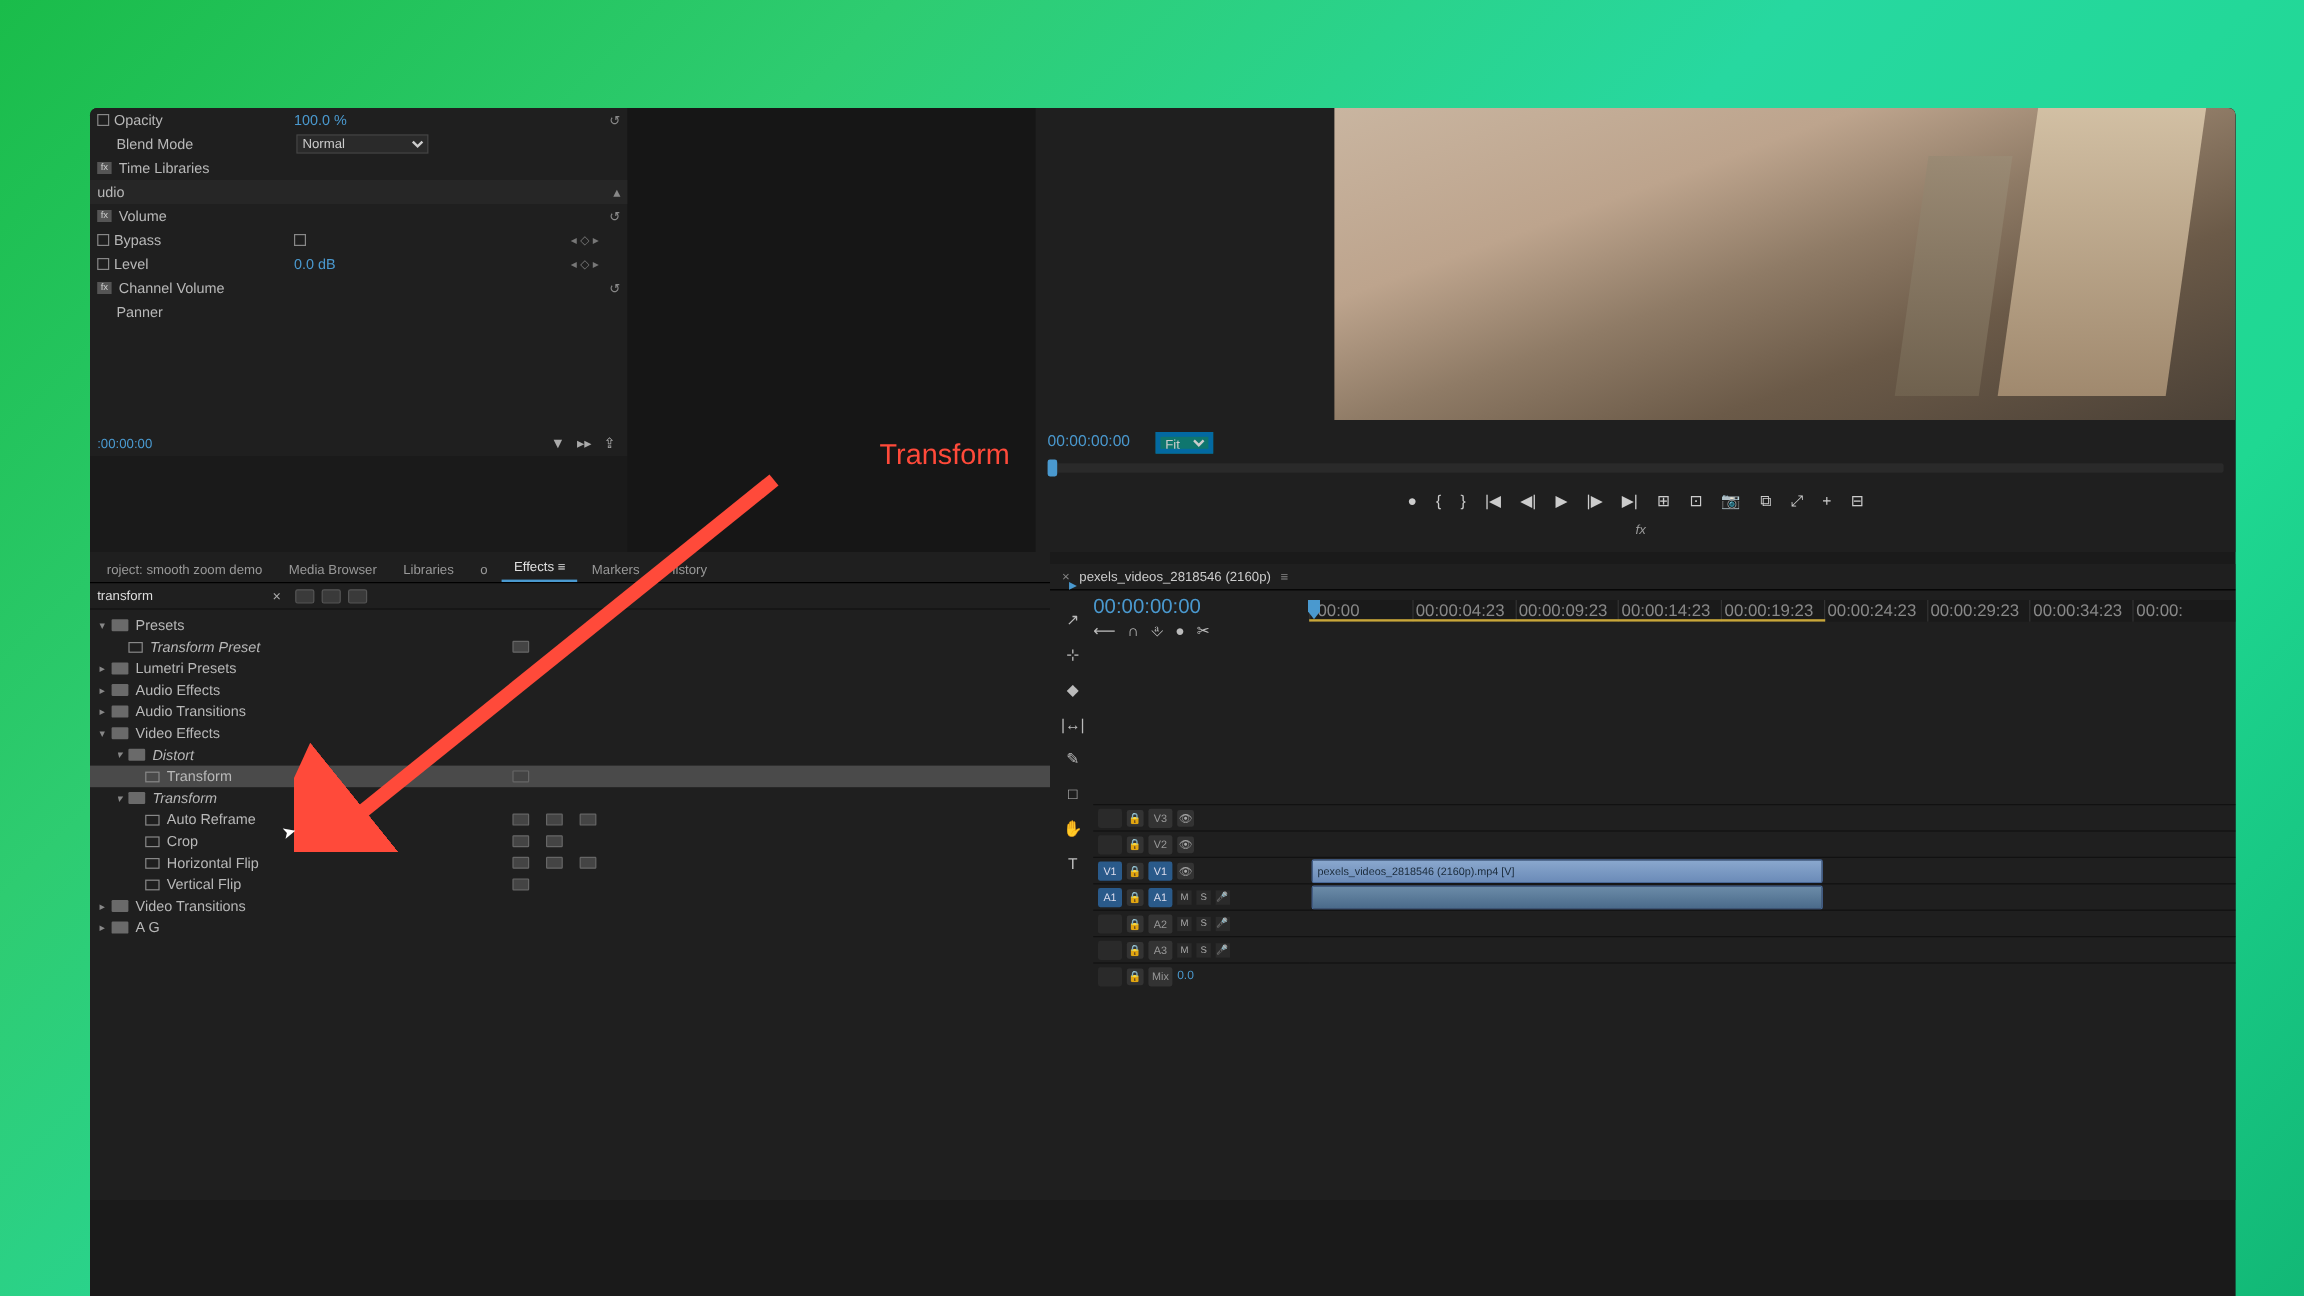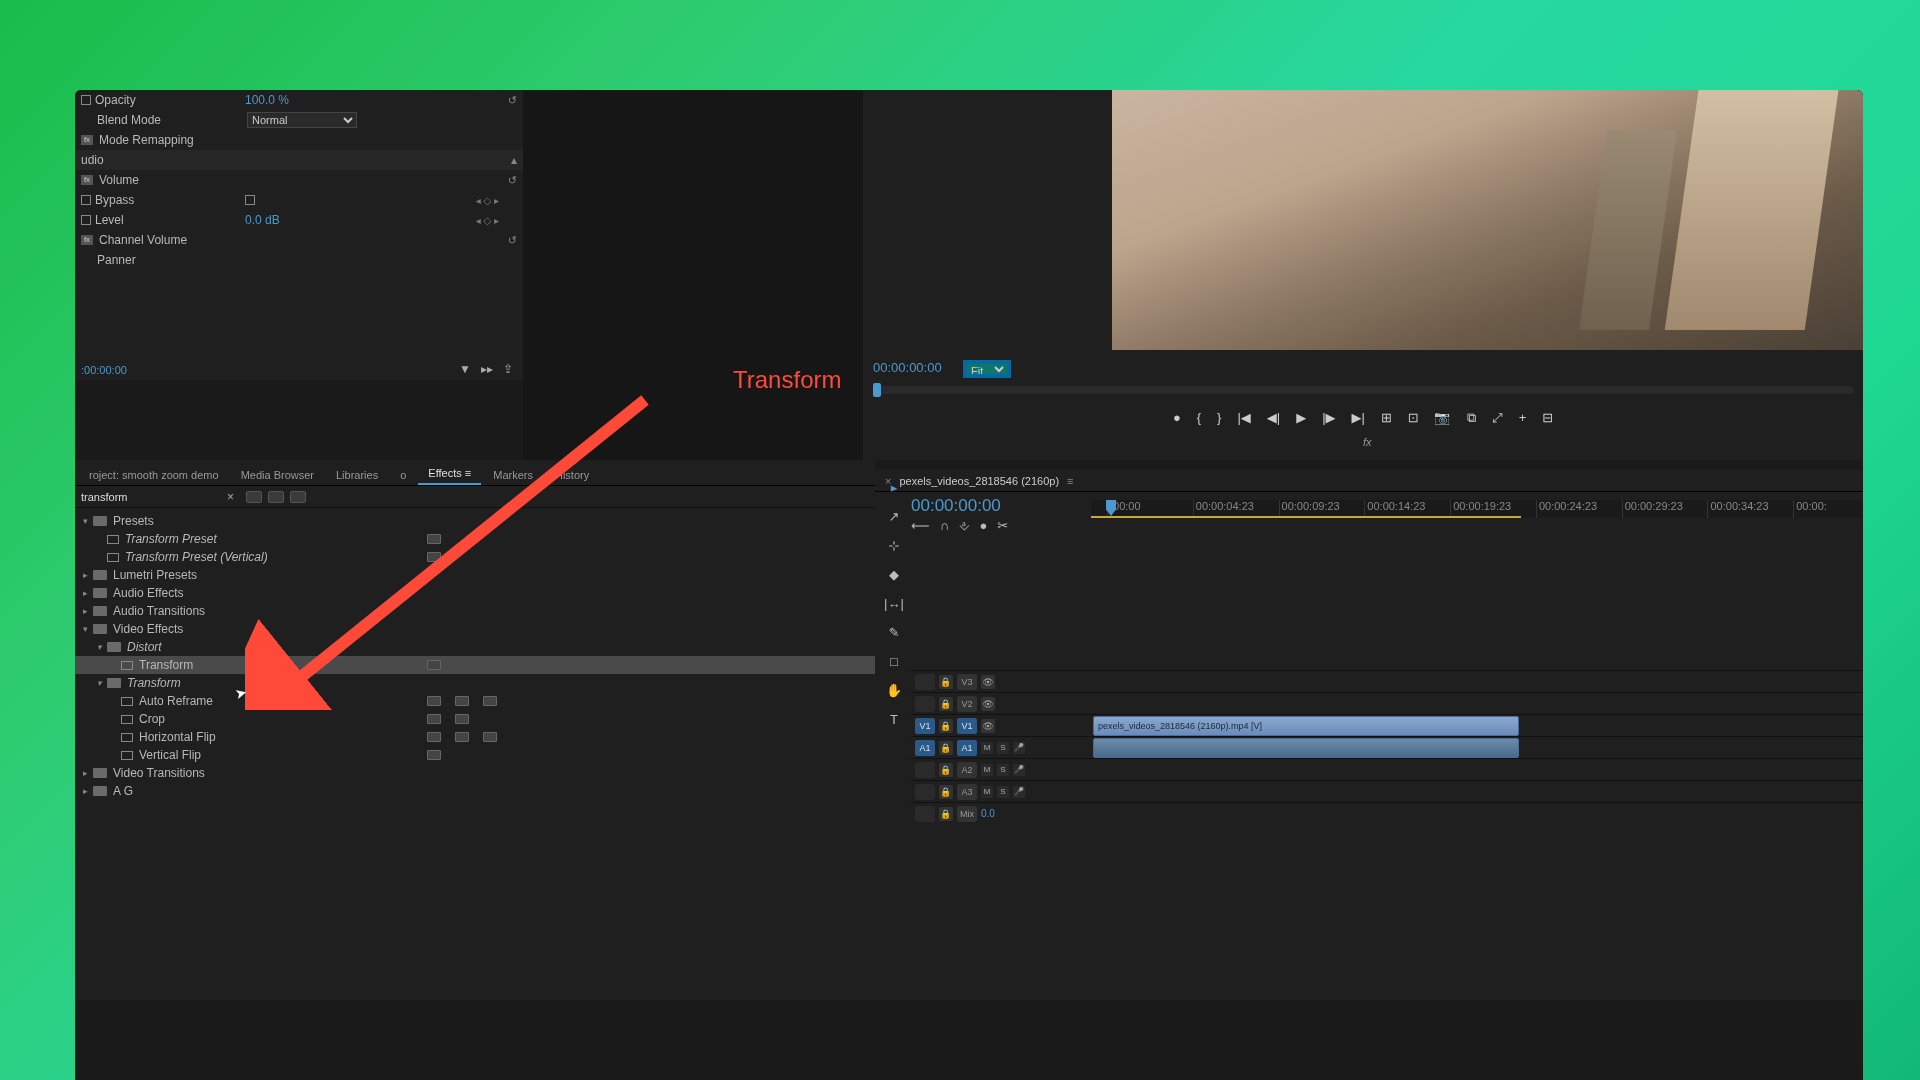--- a/index.html
+++ b/index.html
@@ -57,21 +57,21 @@
 .badges { position:absolute; left:352px; display:flex; gap:14px; }
 .badges span { width:14px; height:10px; background:#444; border:1px solid #666; border-radius:1px; }
 
 .tl { left:800px; top:380px; width:988px; height:530px; font-size:11px; color:#b8b8b8; }
 .tl-head { display:flex; align-items:center; height:22px; padding:0 10px; gap:8px; border-bottom:1px solid #000; }
 .seq-tab { color:#ccc; }
 .tl-tc { color:#4a99cf; font-size:17px; padding:4px 0 2px 36px; }
 .tl-tools { position:absolute; left:36px; top:48px; display:flex; gap:10px; color:#bbb; font-size:13px; }
 .tl-tools span { cursor:pointer; }
 .ruler { position:absolute; left:216px; right:0; top:30px; height:18px; display:flex; background:#1a1a1a; }
-.rtick { flex:1; border-left:1px solid #333; font-size:11px; color:#888; padding-left:2px; position:relative;margin-left:16px; }
+.rtick { flex:1; border-left:1px solid #333; font-size:14px; color:#888; padding-left:2px; position:relative; }
 .rtick.first::before { content:""; position:absolute; left:-2px; top:0; width:10px; height:16px; background:#4a99cf; clip-path:polygon(0 0,100% 0,100% 60%,50% 100%,0 60%); }
 .play-range { position:absolute; left:216px; top:46px; height:2px; width:430px; background:#c9a73a; }
 .toolcol { position:absolute; left:8px; top:10px; width:22px; display:flex; flex-direction:column; gap:14px; color:#bbb; font-size:13px; }
 .toolcol span { cursor:pointer; text-align:center; }
 .toolcol .act { color:#4a99cf; }
 .tracks { position:absolute; left:36px; top:200px; width:180px; }
 .trk { display:flex; align-items:center; height:22px; gap:4px; padding:0 4px; border-top:1px solid #111; font-size:10px; color:#aaa; }
 .trk .tog { width:14px; height:14px; background:#333; border-radius:2px; display:flex; align-items:center; justify-content:center; font-size:9px; }
 .trk .src { width:20px; height:16px; background:#2a5a8a; color:#dde; display:flex; align-items:center; justify-content:center; font-size:9px; border-radius:2px; }
 .trk .src.off { background:#2a2a2a; color:#888; }
@@ -98,21 +98,21 @@
       <span class="val">100.0 %</span>
       <span class="reset-ic">↺</span>
     </div>
     <div class="ec-row">
       <span style="width:16px"></span>
       <span class="lbl">Blend Mode</span>
       <select class="blend"><option>Normal</option></select>
     </div>
     <div class="ec-row">
       <span class="fx">fx</span>
-      <span>Mode Remapping</span>
+      <span>Time Libraries</span>
     </div>
     <div class="ec-row" style="background:#262626">
       <span>udio</span>
       <span style="position:absolute;right:6px;color:#888">▴</span>
     </div>
     <div class="ec-row">
       <span class="fx">fx</span>
       <span>Volume</span>
       <span class="reset-ic">↺</span>
     </div>
@@ -204,28 +204,20 @@
           <span>Presets</span>
         </div>
         <div class="tn ind1">
           <span class="arr"></span>
           <span class="leaf"></span>
           <span>Transform Preset</span>
           <div class="badges">
             <span></span>
           </div>
         </div>
-        <div class="tn ind1">
-          <span class="arr"></span>
-          <span class="leaf"></span>
-          <span>Transform Preset (Vertical)</span>
-          <div class="badges">
-            <span></span>
-          </div>
-        </div>
         <div class="tn ind0">
           <span class="arr">▸</span>
           <span class="fold"></span>
           <span>Lumetri Presets</span>
         </div>
         <div class="tn ind0">
           <span class="arr">▸</span>
           <span class="fold"></span>
           <span>Audio Effects</span>
         </div>

